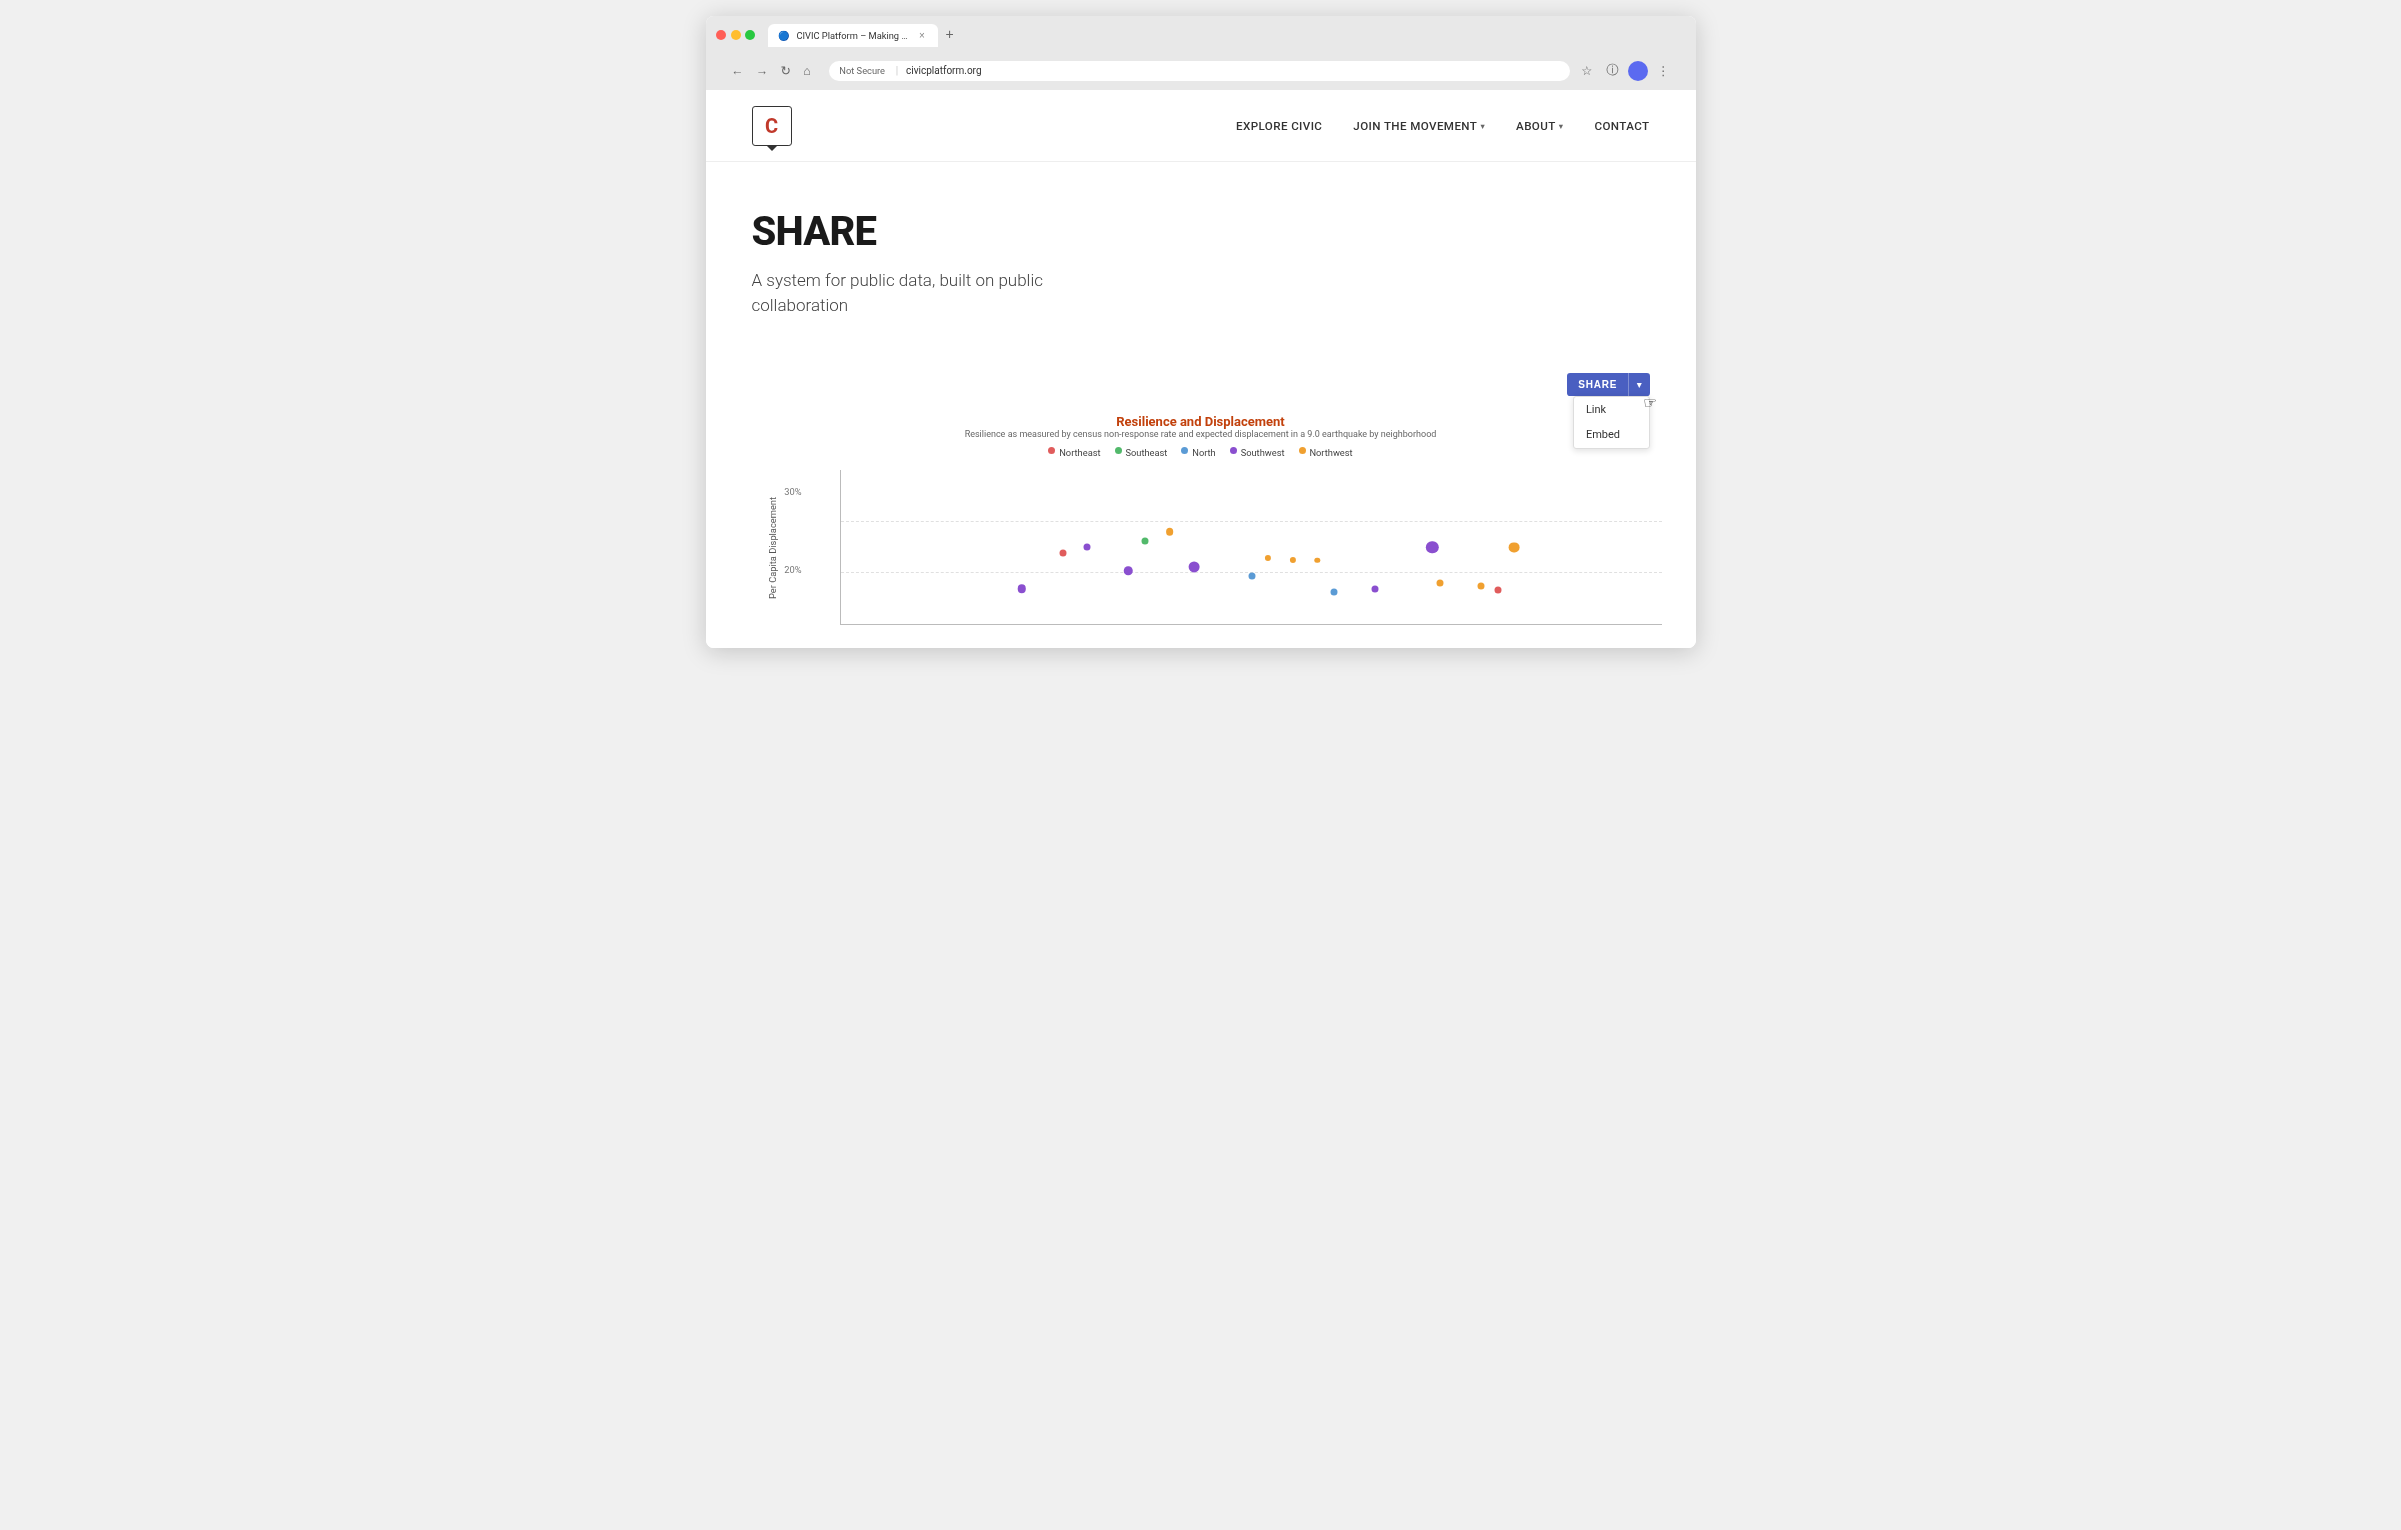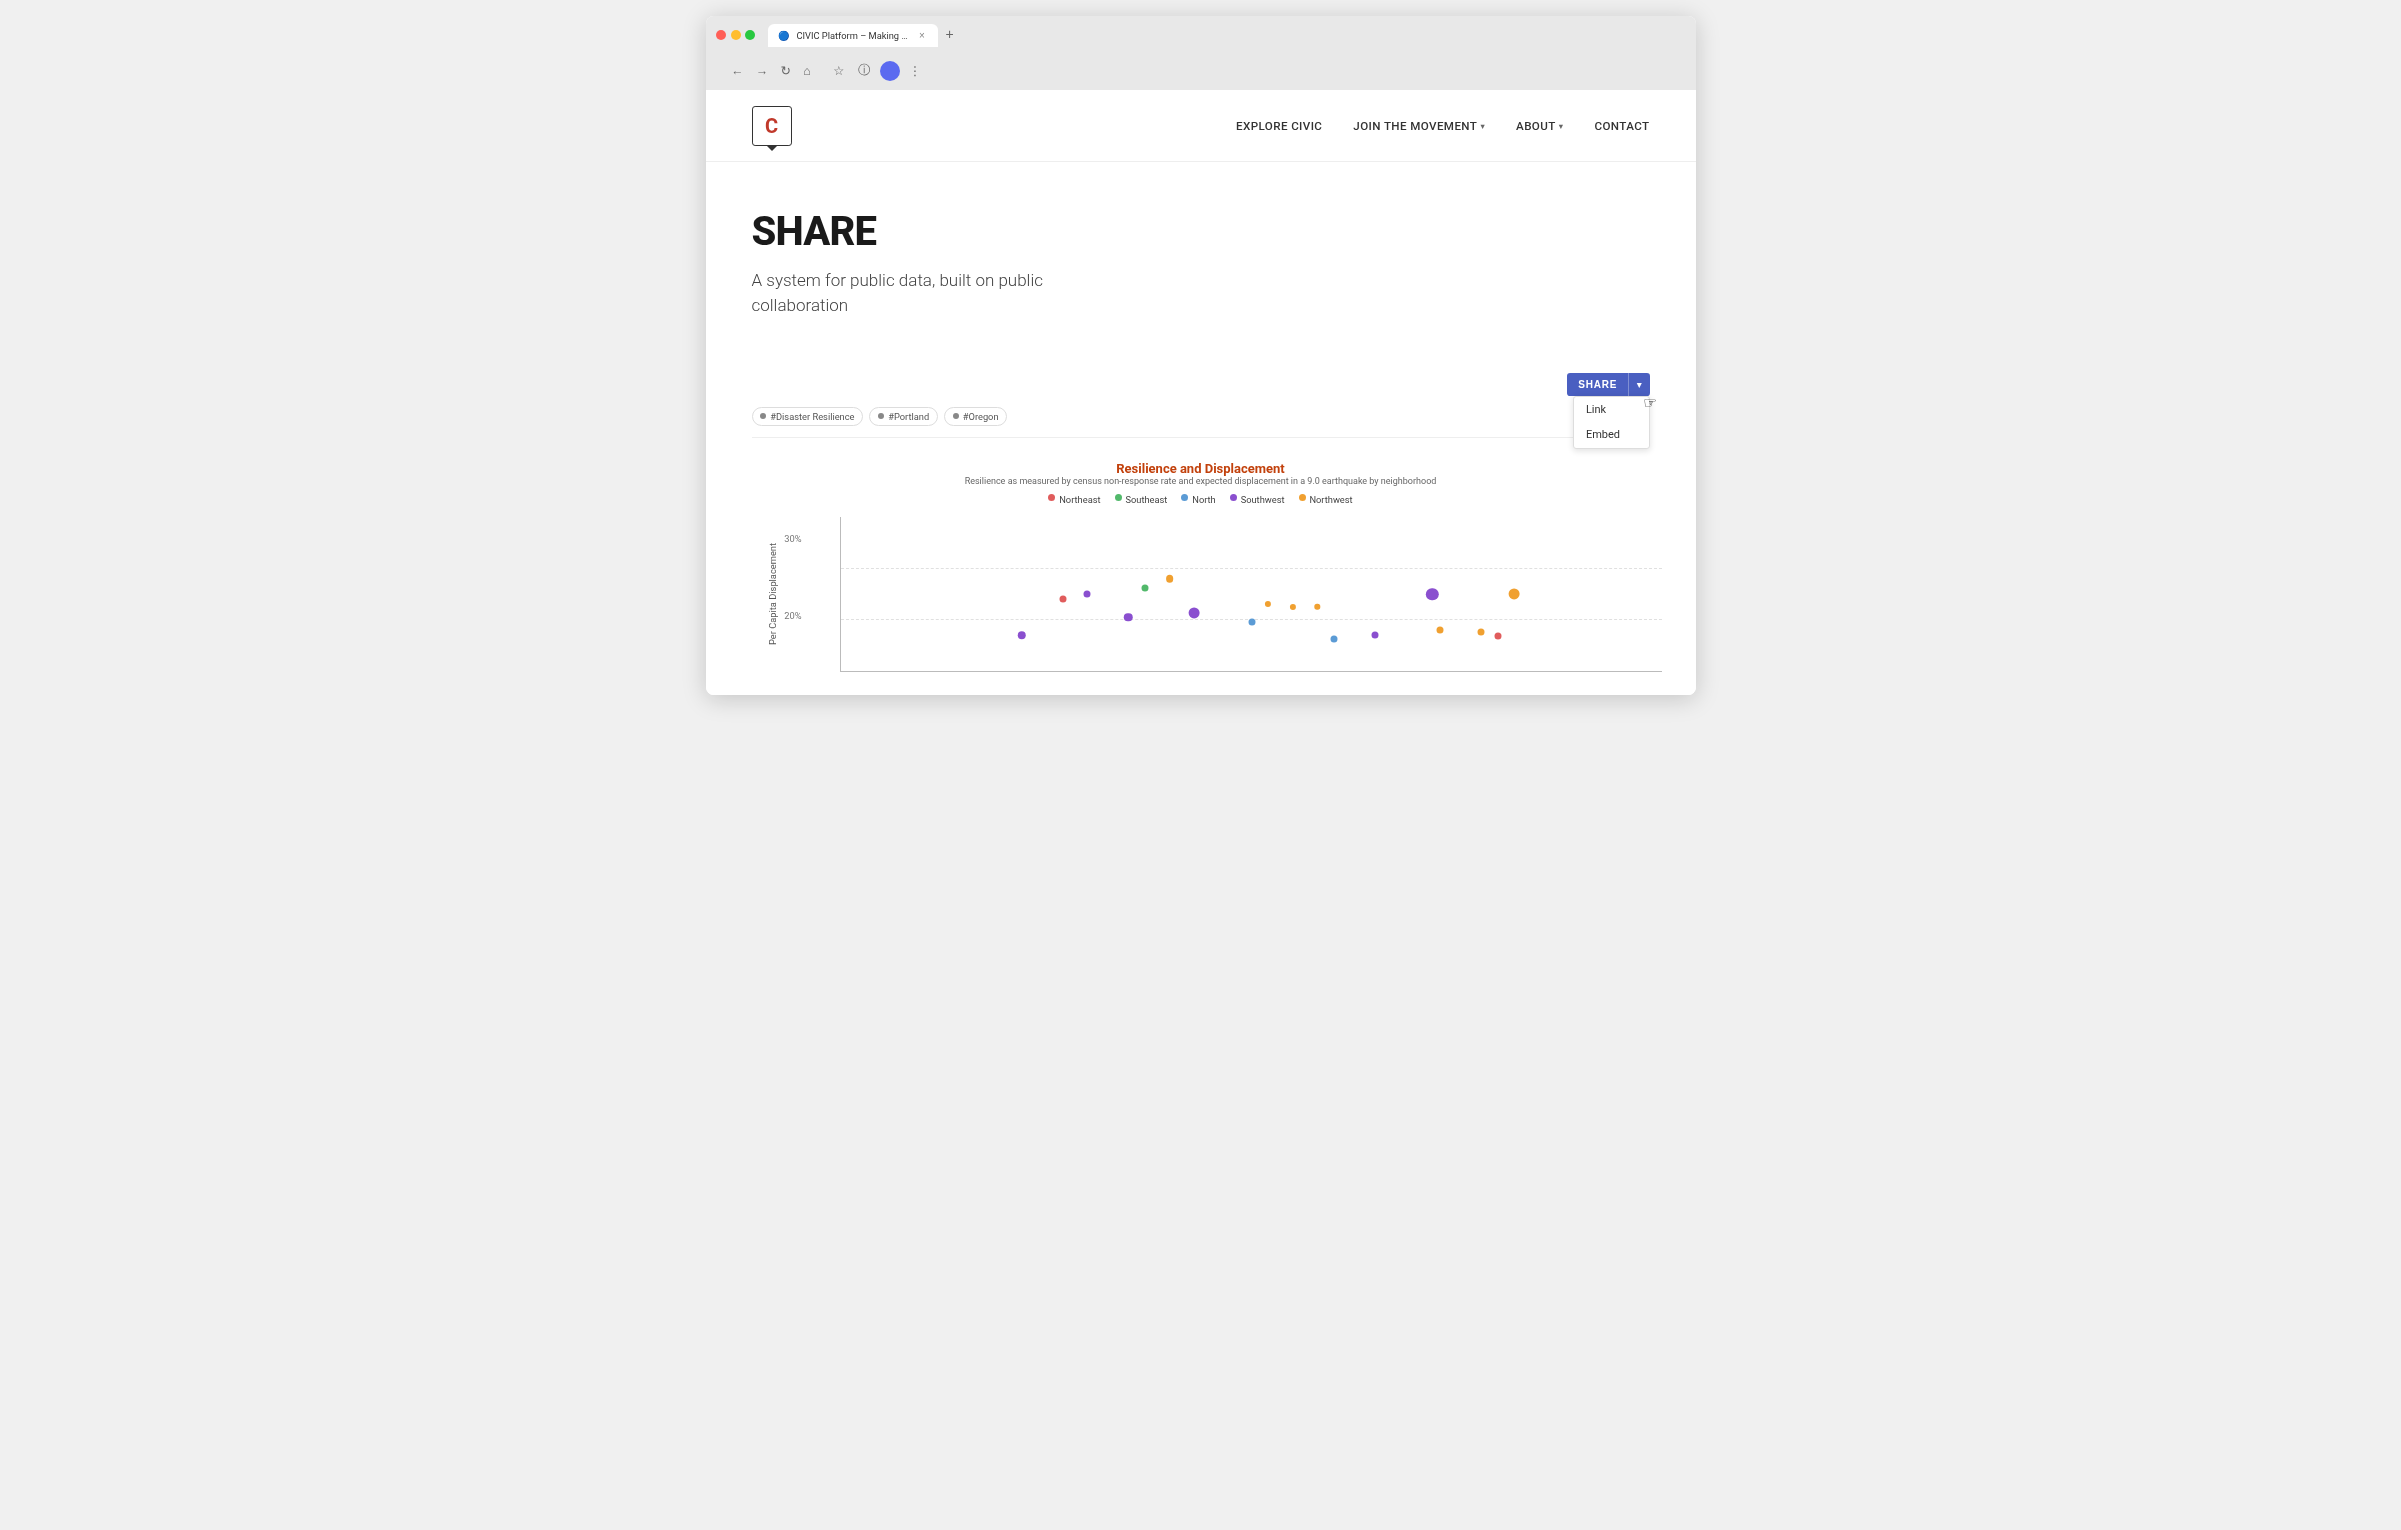--- a/index.html
+++ b/index.html
@@ -405,20 +405,25 @@
         <button class="tab-new">+</button>
       </div>
     </div>
     <div class="browser-addressbar">
       <div class="browser-nav">
         <button class="nav-btn">←</button>
         <button class="nav-btn">→</button>
         <button class="nav-btn">↻</button>
         <button class="nav-btn">⌂</button>
       </div>
+      <div class="address-input">
+        <span class="address-secure">Not Secure</span>
+        <span class="address-separator">|</span>
+        <span class="address-text">civicplatform.org</span>
+      </div>
       <div class="browser-actions">
         <button class="browser-action-btn">☆</button>
         <button class="browser-action-btn">ⓘ</button>
         <button class="profile-btn"></button>
         <button class="browser-action-btn">⋮</button>
       </div>
     </div>
   </div>
 
   <div class="website">
@@ -455,34 +460,20 @@
         <button class="share-dropdown-btn">▾</button>
 
         <div class="share-dropdown">
           <div class="share-dropdown-item">Link</div>
           <div class="share-dropdown-item">Embed</div>
         </div>
 
         <span class="cursor-hand">☞</span>
       </div>
 
-      <div class="tags-row">
-        <div class="tag">
-          <span class="tag-dot" style="background:#888;"></span>
-          <span>#Disaster Resilience</span>
-        </div>
-        <div class="tag">
-          <span class="tag-dot" style="background:#888;"></span>
-          <span>#Portland</span>
-        </div>
-        <div class="tag">
-          <span class="tag-dot" style="background:#888;"></span>
-          <span>#Oregon</span>
-        </div>
-      </div>
 
       <div class="chart-section">
         <div class="chart-title">Resilience and Displacement</div>
         <div class="chart-subtitle">Resilience as measured by census non-response rate and expected displacement in a 9.0 earthquake by neighborhood</div>
         <div class="chart-legend">
           <div class="legend-item">
             <span class="legend-dot" style="background:#e05c5c;"></span>
             <span>Northeast</span>
           </div>
           <div class="legend-item">

